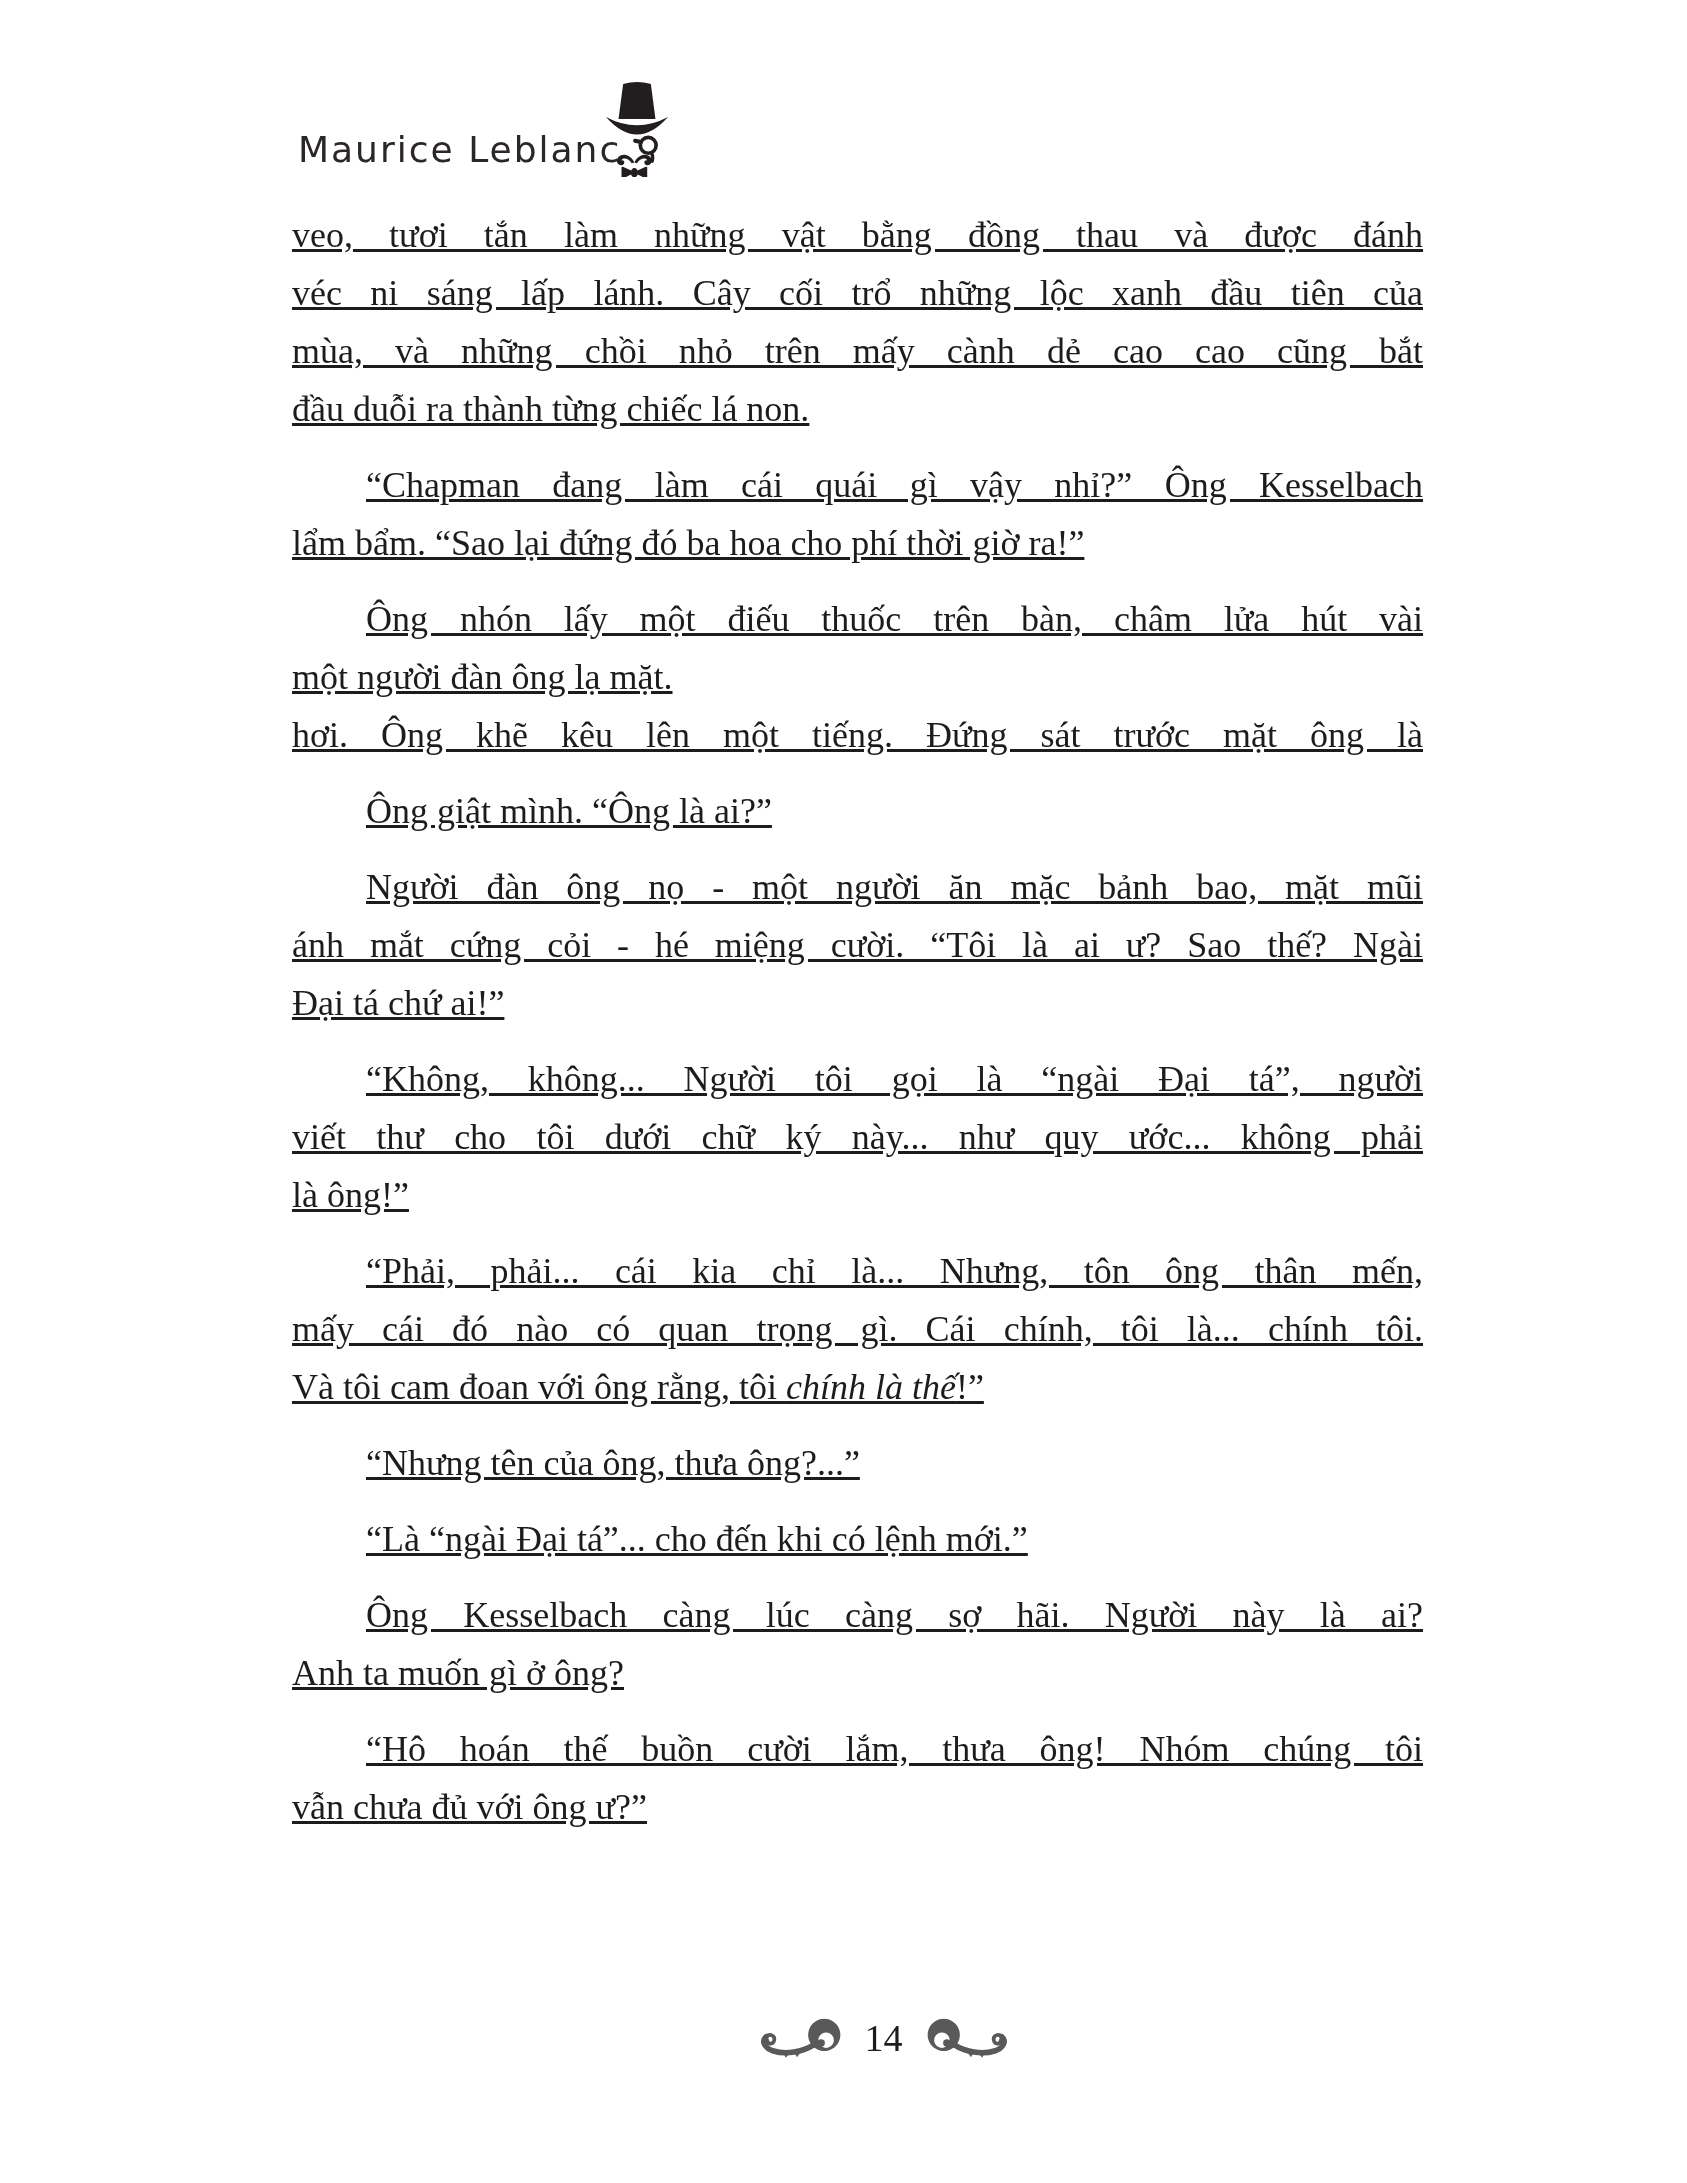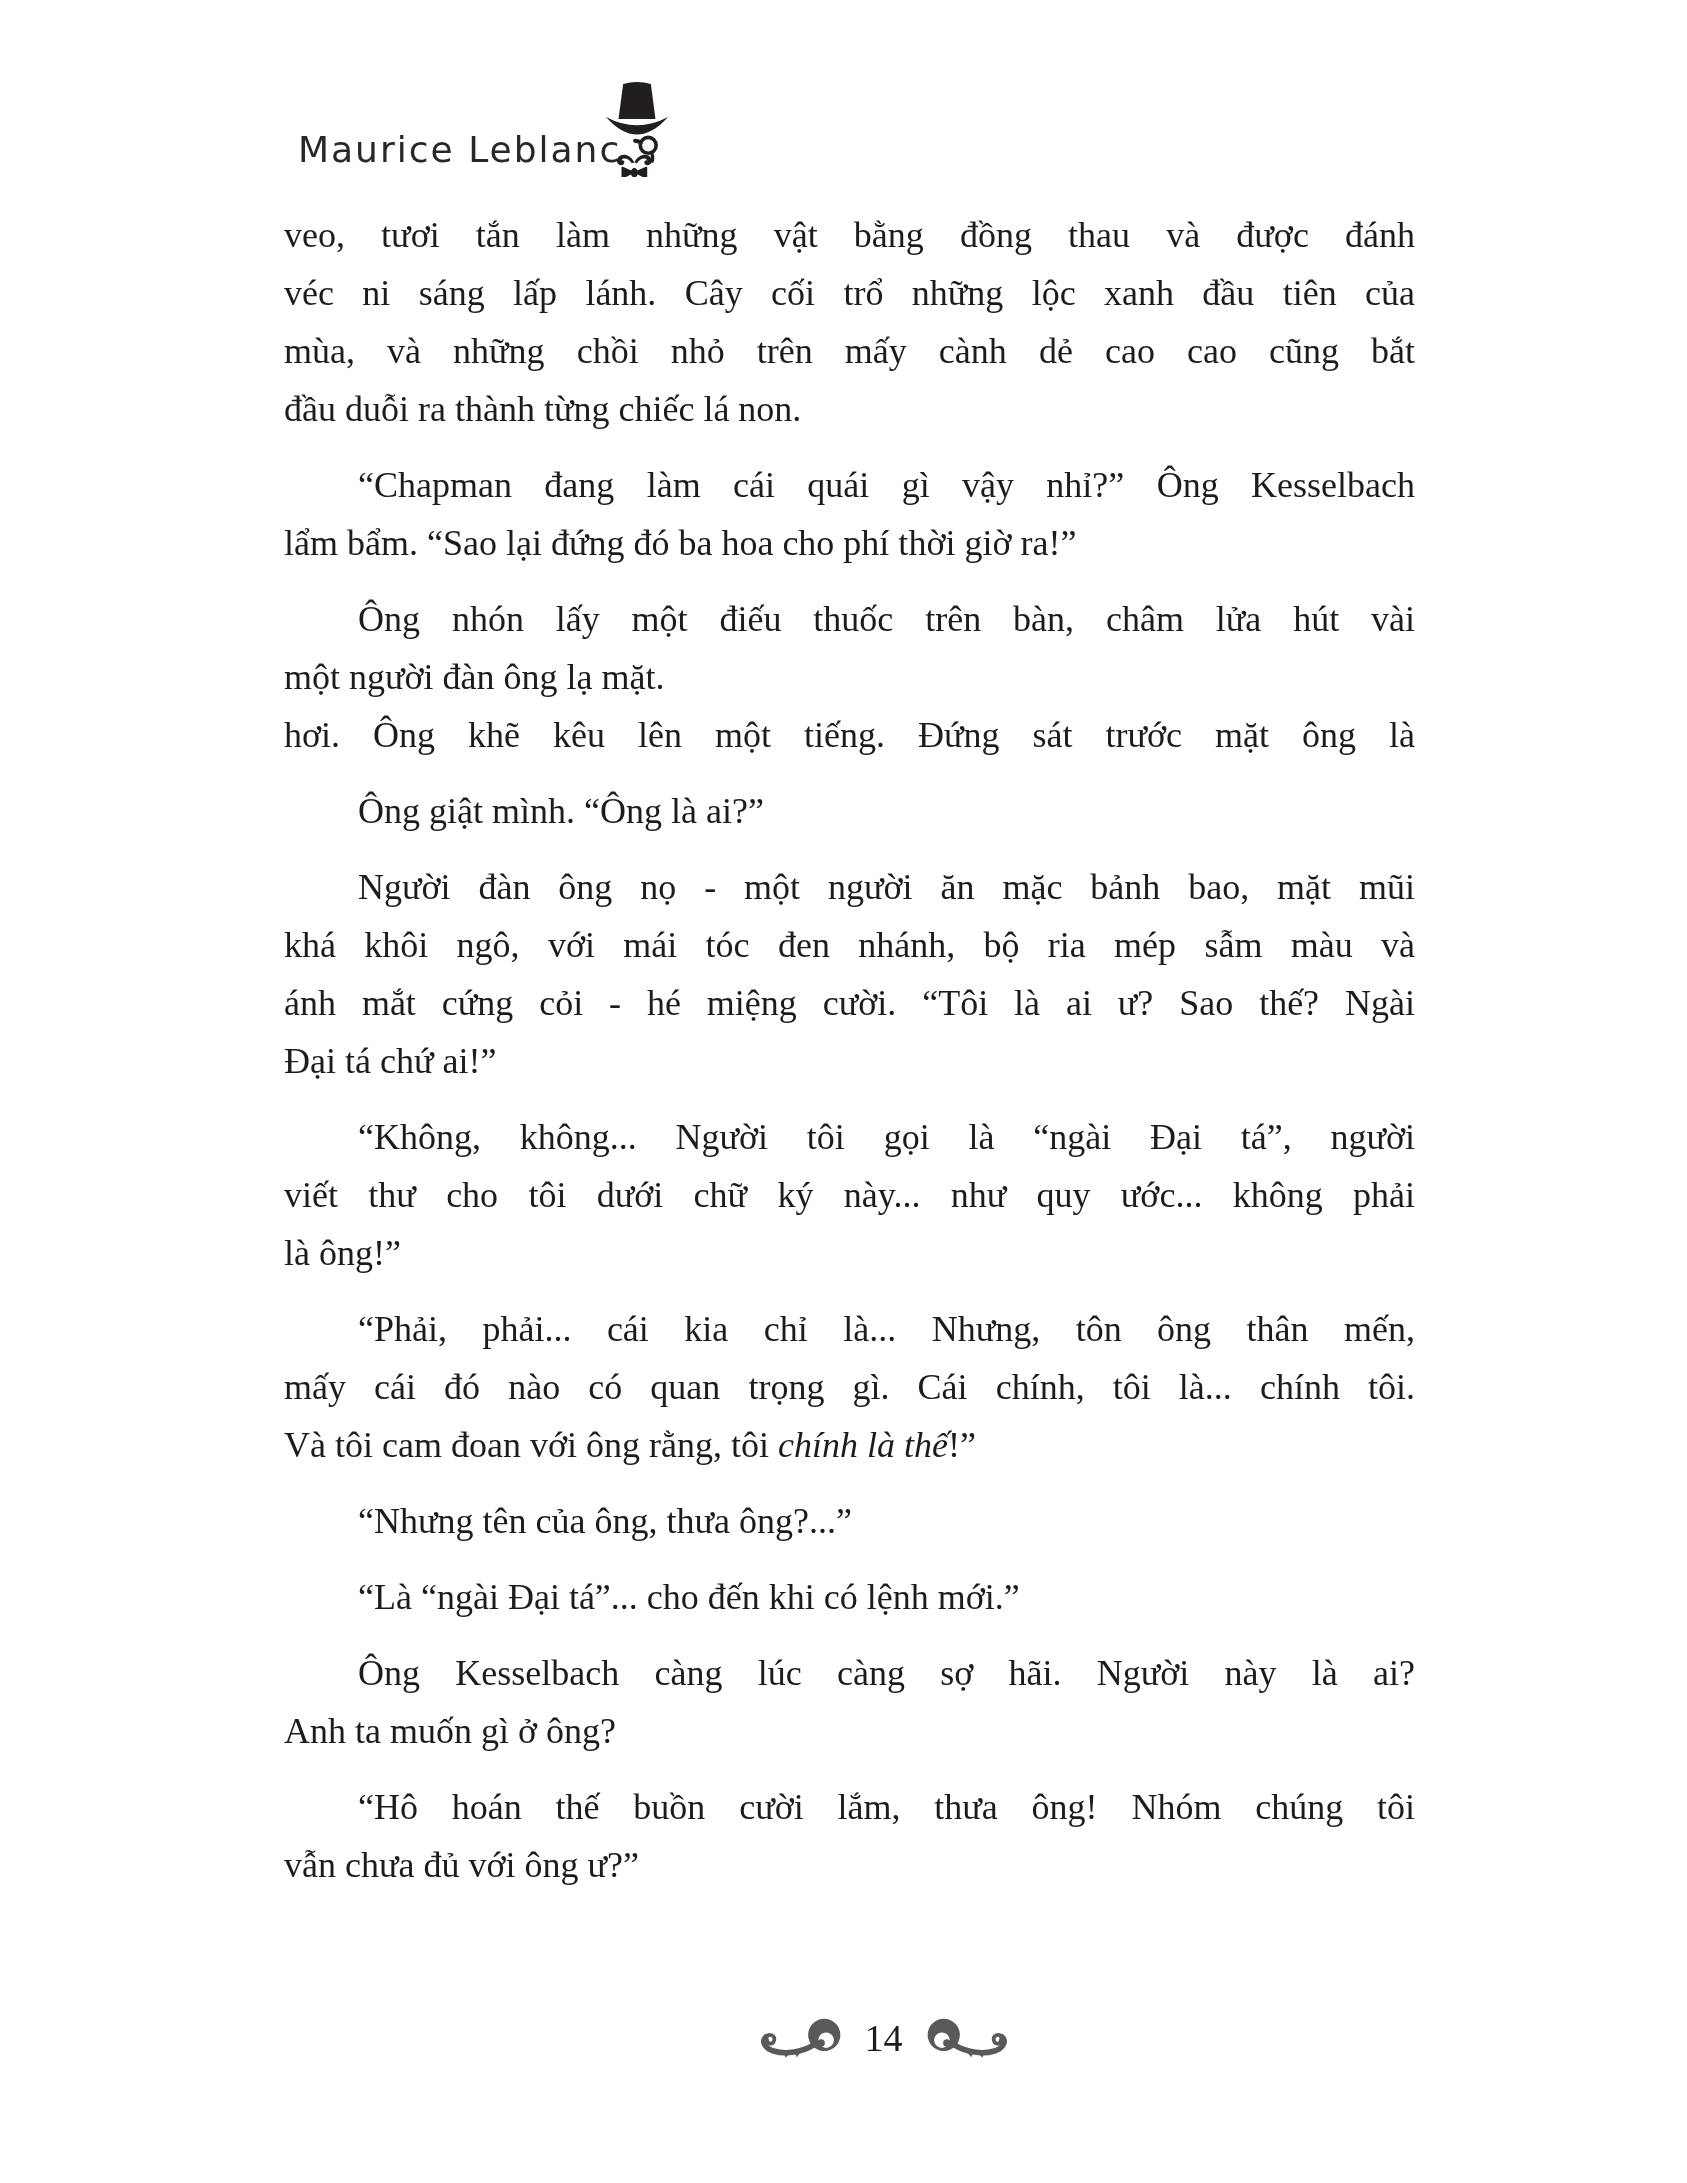--- a/index.html
+++ b/index.html
@@ -16,22 +16,22 @@
   .header{position:absolute;left:0;top:0;width:1687px;height:192px;}
   .author{
     position:absolute;left:298px;top:130px;
     font-family:"DejaVu Sans","Liberation Sans",sans-serif;
     font-size:36px;line-height:40px;letter-spacing:2px;
     color:#2b2627;white-space:nowrap;
   }
   .gent-icon{position:absolute;left:599px;top:78px;width:76px;height:99px;}
   
   .body-text{
-    position:absolute;left:284px;top:206px;width:1131px;
-    font-size:36px;line-height:58px;
+    position:absolute;left:292px;top:206px;width:1131px;
+    font-size:36px;line-height:58px;text-decoration:underline;
   }
   .paragraph{margin:0 0 18px 0;}
   .text-line{
     text-align:justify;
     text-align-last:justify;
     min-height:58px;
   }
   .text-line.last{text-align-last:left;}
   .text-line.indent{padding-left:74px;}
   .em{font-style:italic;}
@@ -93,21 +93,20 @@
       <div class="paragraph">
         <div class="text-line indent"><span>Ông nhón lấy một điếu thuốc trên bàn, châm lửa hút vài</span></div>
         <div class="text-line last"><span>một người đàn ông lạ mặt.</span></div>
         <div class="text-line"><span>hơi. Ông khẽ kêu lên một tiếng. Đứng sát trước mặt ông là</span></div>
       </div>
       <div class="paragraph">
         <div class="text-line last indent"><span>Ông giật mình. “Ông là ai?”</span></div>
       </div>
       <div class="paragraph">
         <div class="text-line indent"><span>Người đàn ông nọ - một người ăn mặc bảnh bao, mặt mũi</span></div>
-        <div class="text-line"><span>khá khôi ngô, với mái tóc đen nhánh, bộ ria mép sẫm màu và</span></div>
         <div class="text-line"><span>ánh mắt cứng cỏi - hé miệng cười. “Tôi là ai ư? Sao thế? Ngài</span></div>
         <div class="text-line last"><span>Đại tá chứ ai!”</span></div>
       </div>
       <div class="paragraph">
         <div class="text-line indent"><span>“Không, không... Người tôi gọi là “ngài Đại tá”, người</span></div>
         <div class="text-line"><span>viết thư cho tôi dưới chữ ký này... như quy ước... không phải</span></div>
         <div class="text-line last"><span>là ông!”</span></div>
       </div>
       <div class="paragraph">
         <div class="text-line indent"><span>“Phải, phải... cái kia chỉ là... Nhưng, tôn ông thân mến,</span></div>

